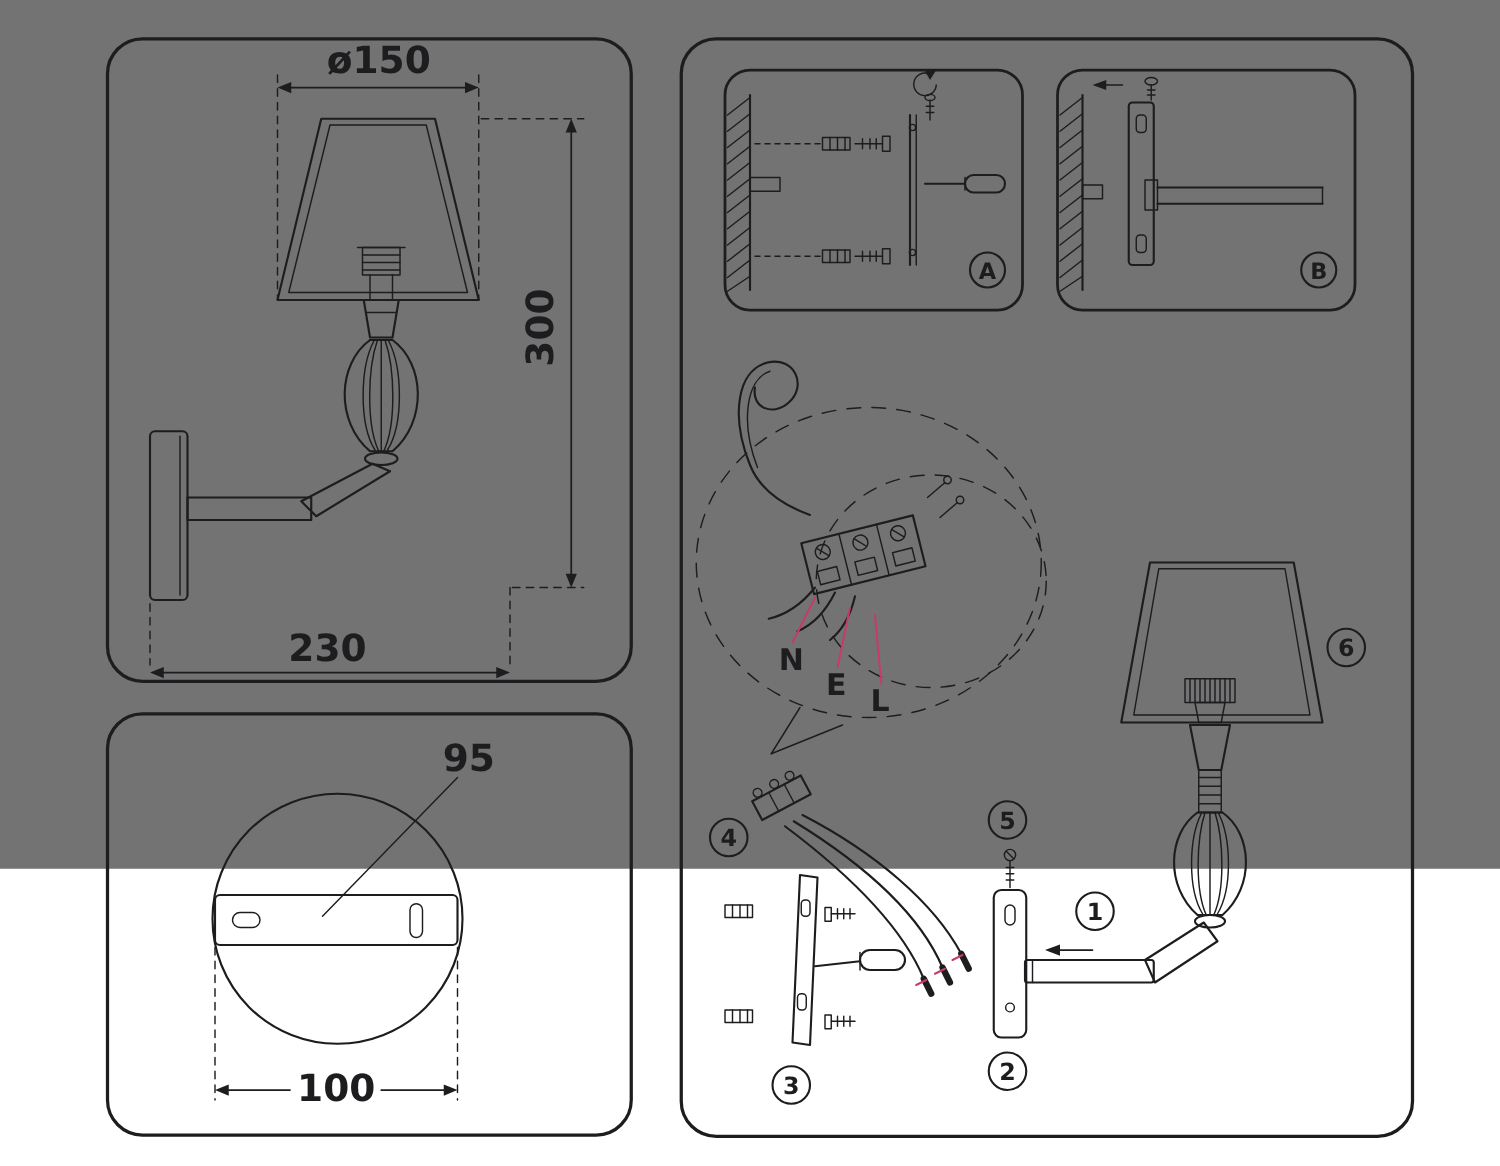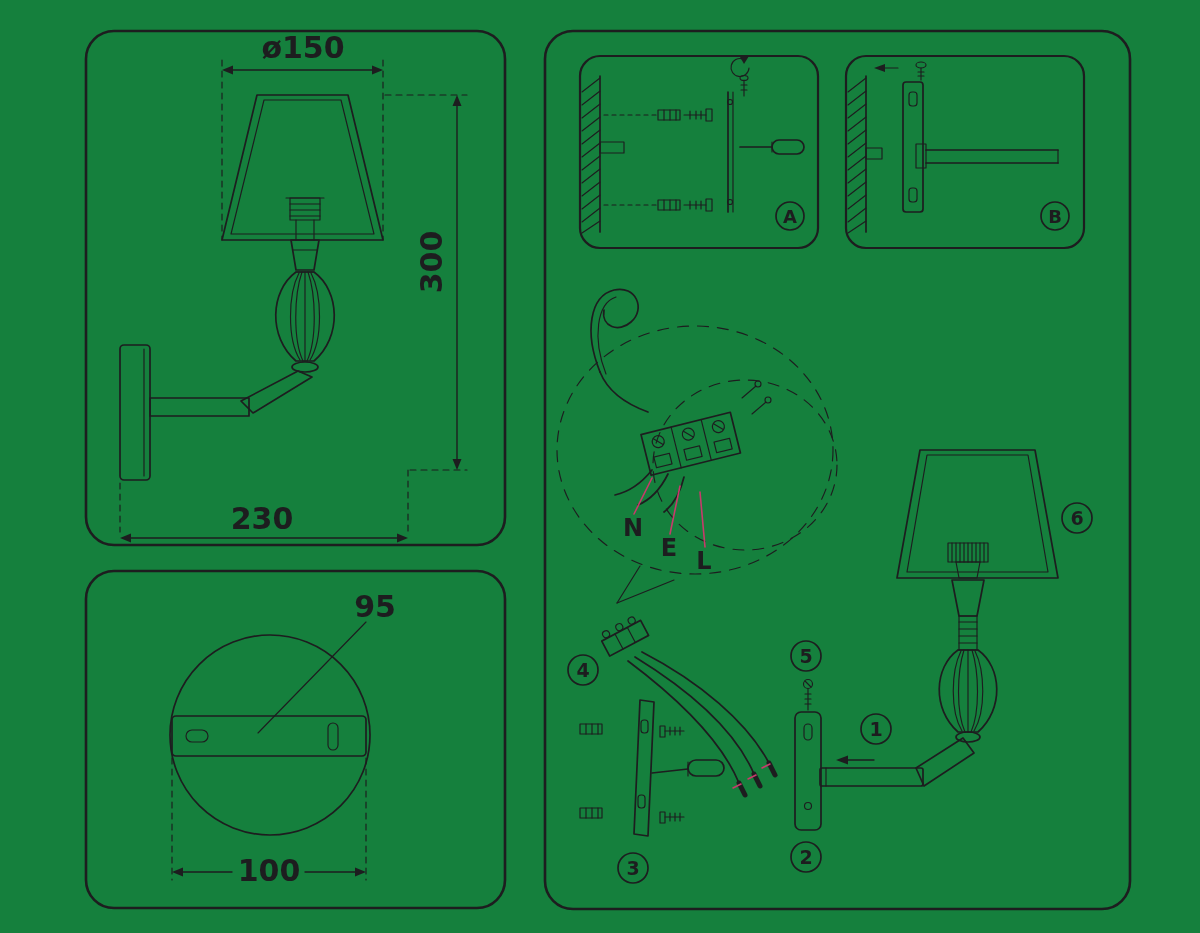--- a/index.html
+++ b/index.html
@@ -1,17 +1,17 @@
 <!DOCTYPE html>
 <html><head>
 <meta charset="utf-8">
 <style>
   html,body{margin:0;padding:0;background:#ffffff;}
   body{width:1200px;height:933px;overflow:hidden;}
-  .sheet{width:1200px;height:933px;position:relative;background:#15803d;text-align:center;}
+  .sheet{width:1200px;height:695px;position:relative;background:#737373;text-align:center;}
   svg{display:block;}
   .ln  {fill:none;stroke:#1d1d1f;stroke-width:1.7;stroke-linecap:round;stroke-linejoin:round;}
   .thin{stroke-width:1.15;}
   .pnl {stroke-width:2.6;}
   .pnl2{stroke-width:2.2;}
   .dim {stroke-width:1.4;}
   .dash{stroke-dasharray:6 5;}
   .dash2{stroke-dasharray:4 4;}
   .bdash{stroke-dasharray:11 9;}
   .arr {fill:#1d1d1f;stroke:none;}

